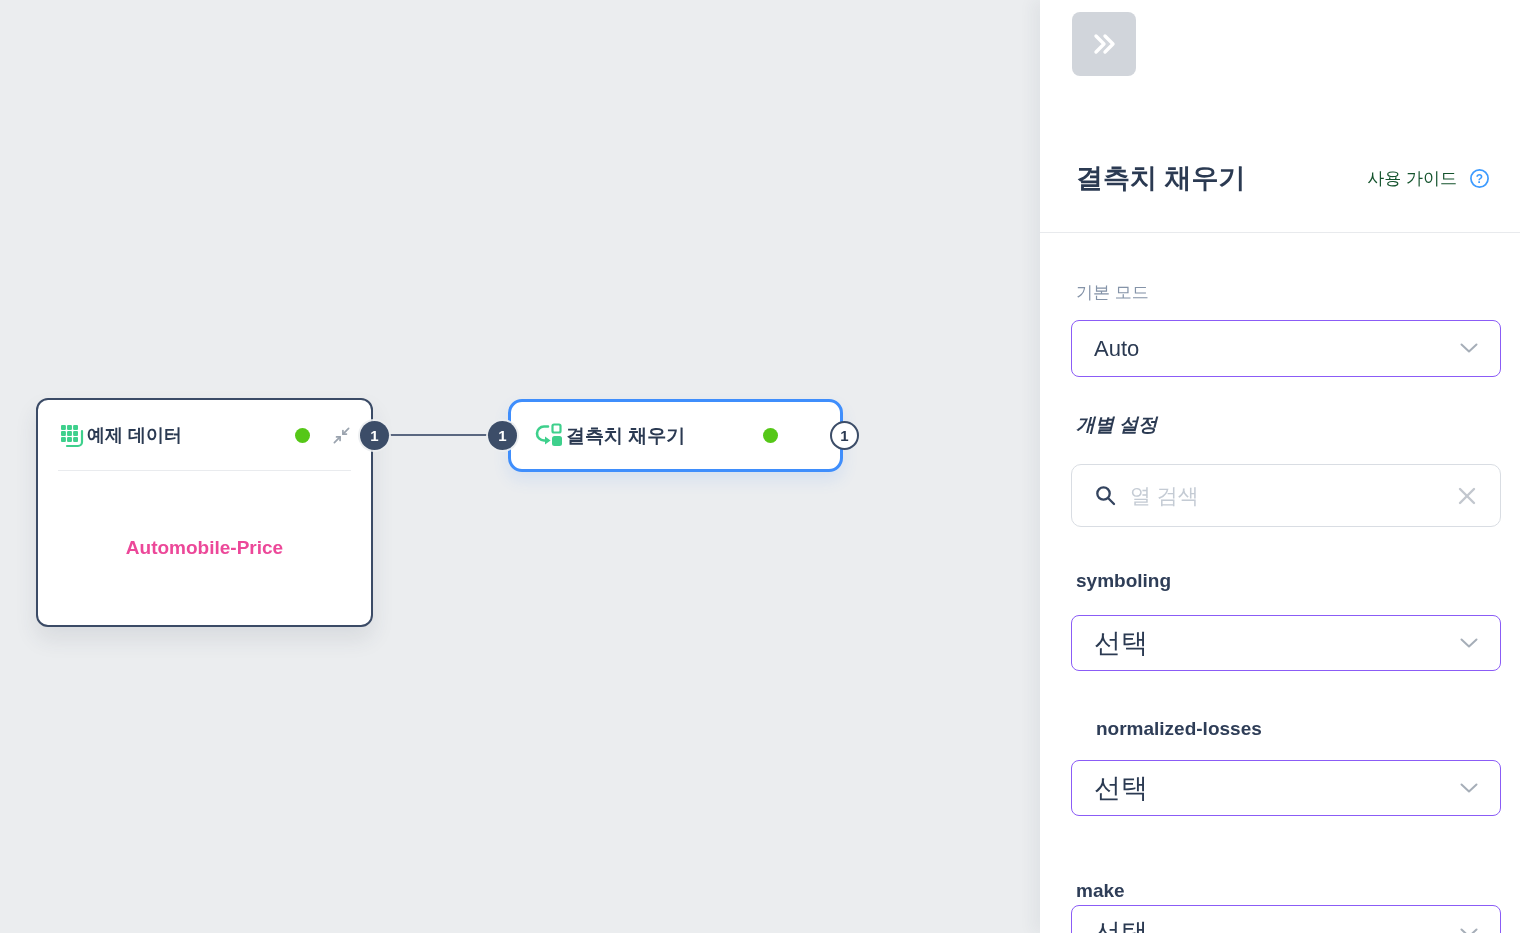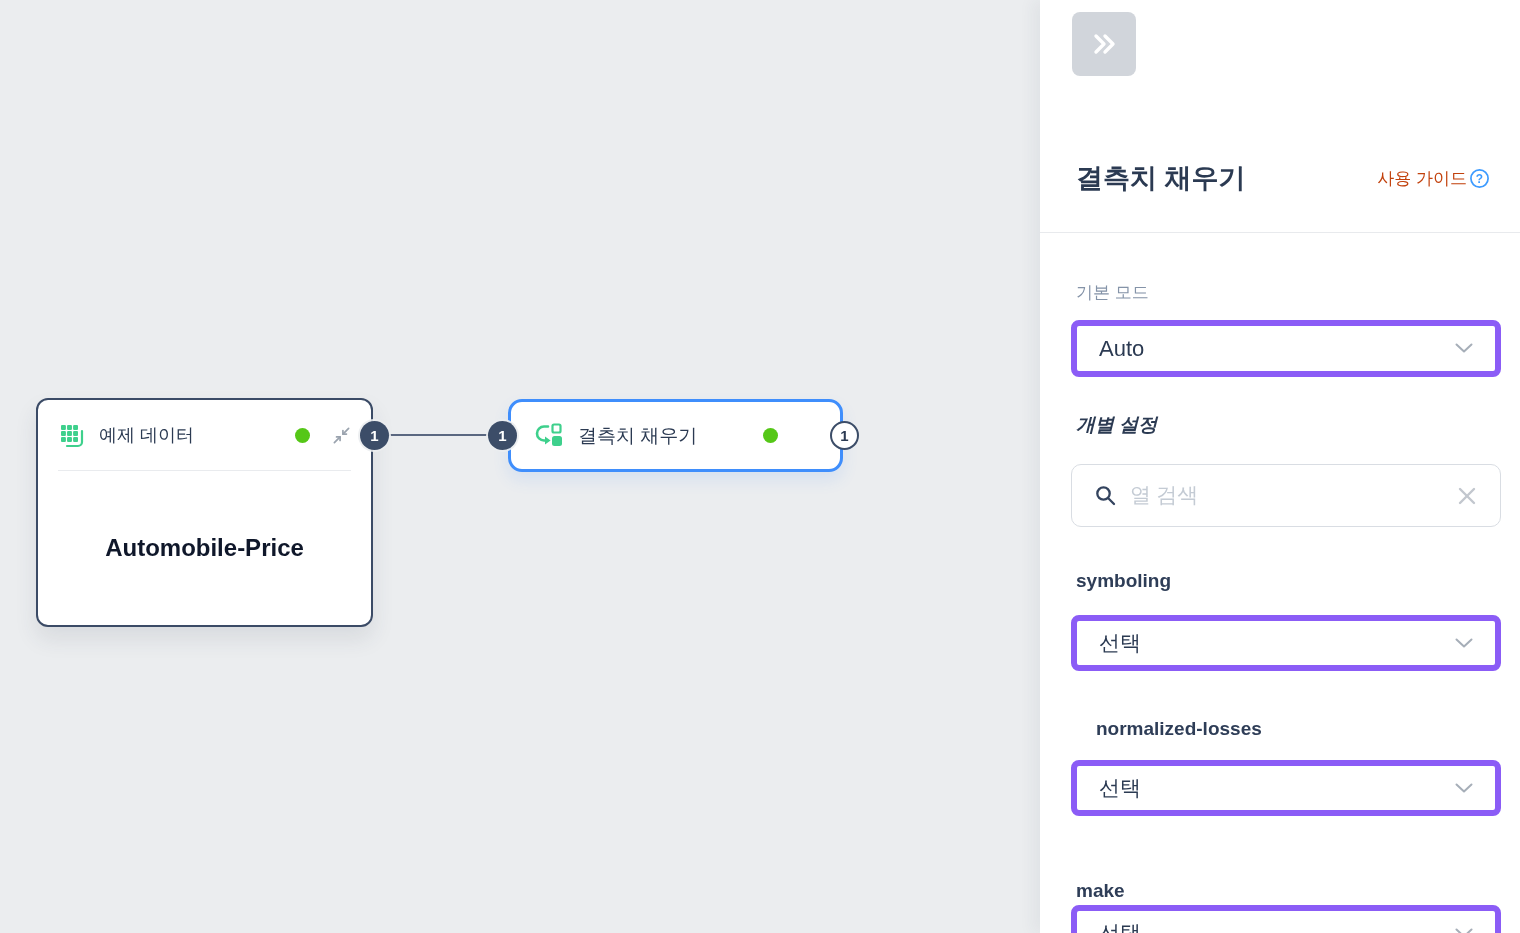--- a/index.html
+++ b/index.html
@@ -18,26 +18,26 @@
 
   .node { position: absolute; background: #ffffff; z-index: 2; }
 
   .node-source {
     left: 36px; top: 398px; width: 337px; height: 229px;
     border: 2px solid #3b4b66; border-radius: 12px;
     box-shadow: 0 12px 22px rgba(45,58,80,0.10);
   }
   .node-header { height: 70px; display: flex; align-items: center; padding: 0 20px; }
   .node-header-divider { position: absolute; left: 20px; right: 20px; top: 70px; height: 1px; background: #e9ebee; }
-  .node-title { font-size: 18px; font-weight: normal; color: #2b3a52; margin-left: 14px; white-space: nowrap; }
+  .node-title { font-size: 18px; font-weight: bold; color: #2b3a52; margin-left: 2px; white-space: nowrap; }
   .flex-spacer { flex: 1; }
   .status-dot { width: 15px; height: 15px; border-radius: 50%; background: #55c717; flex: none; }
   .collapse-arrows { margin-left: 22px; flex: none; display: flex; }
   .node-body { position: absolute; left: 0; right: 0; top: 71px; bottom: 0; display: flex; align-items: center; justify-content: center; }
-  .dataset-name { font-size: 24px; font-weight: bold; color: #0f172a; }
+  .dataset-name { font-size: 19px; font-weight: bold; color: #ec4899; }
 
   .node-selected {
     left: 508px; top: 399px; width: 335px; height: 73px;
     border: 3px solid #3f8efc; border-radius: 14px;
     box-shadow: 0 8px 16px rgba(63,142,252,0.12);
   }
   .node-selected .node-row { height: 100%; display: flex; align-items: center; padding: 0 24px; }
   .node-selected .node-title { font-size: 19px; }
   .node-selected .status-dot { margin-right: 38px; }
 
@@ -59,46 +59,46 @@
     background: #ffffff; box-shadow: -8px 0 14px rgba(40,50,70,0.05);
   }
   .collapse-btn {
     position: absolute; left: 32px; top: 12px; width: 64px; height: 64px;
     background: #d1d5db; border: none; border-radius: 8px;
     display: flex; align-items: center; justify-content: center; cursor: pointer;
   }
   .panel-title { position: absolute; left: 36px; top: 160px; font-size: 27px; font-weight: bold; color: #2b3a52; }
   .guide-link {
     position: absolute; right: 30px; top: 167px;
-    display: flex; align-items: center; gap: 2px;
-    font-size: 17px; color: #c2410c; text-decoration: none; cursor: pointer;
+    display: flex; align-items: center; gap: 12px;
+    font-size: 17px; color: #14532d; text-decoration: none; cursor: pointer;
   }
   .panel-divider { position: absolute; left: 0; right: 0; top: 232px; height: 1px; background: #e8eaed; }
 
   .section-label-muted { position: absolute; left: 36px; font-size: 17px; color: #8493a8; }
   .section-label-strong { position: absolute; left: 36px; font-size: 19px; font-weight: bold; color: #2b3a52; font-style: italic; }
   .field-label { position: absolute; left: 36px; font-size: 19px; font-weight: 600; color: #2e3d57; }
 
   .select-box {
     position: absolute; left: 31px; width: 430px; height: 57px;
-    background: #ffffff; border: 6px solid #8b5cf6; border-radius: 8px;
+    background: #ffffff; border: 1px solid #8b5cf6; border-radius: 8px;
     display: flex; align-items: center; padding: 0 22px; cursor: pointer;
   }
-  .select-value { font-size: 21px; color: #2b3a52; flex: 1; }
+  .select-value { font-size: 27px; color: #2b3a52; flex: 1; }
   .select-value-lg { font-size: 22px; }
 
   .search-box {
     position: absolute; left: 31px; top: 464px; width: 430px; height: 63px;
     background: #ffffff; border: 1px solid #d9dde3; border-radius: 10px;
     display: flex; align-items: center; padding: 0 22px;
   }
   .search-input {
     flex: 1; border: none; outline: none; background: transparent;
     font-size: 21px; color: #2b3a52; margin-left: 13px;
-    font-family: Liberation Serif, serif;
+    font-family: Liberation Sans, sans-serif;
   }
   .search-input::placeholder { color: #c4cbd4; }
   .icon-btn { border: none; background: transparent; padding: 0; display: flex; cursor: pointer; }
 
   .pos-basic-label { top: 281px; }
   .pos-basic-select { top: 320px; }
   .pos-indiv-label { top: 412px; }
   .pos-f0-label { top: 570px; }
   .pos-f0-select { top: 615px; height: 56px; }
   .pos-f1-label { top: 718px; margin-left: 20px; }

